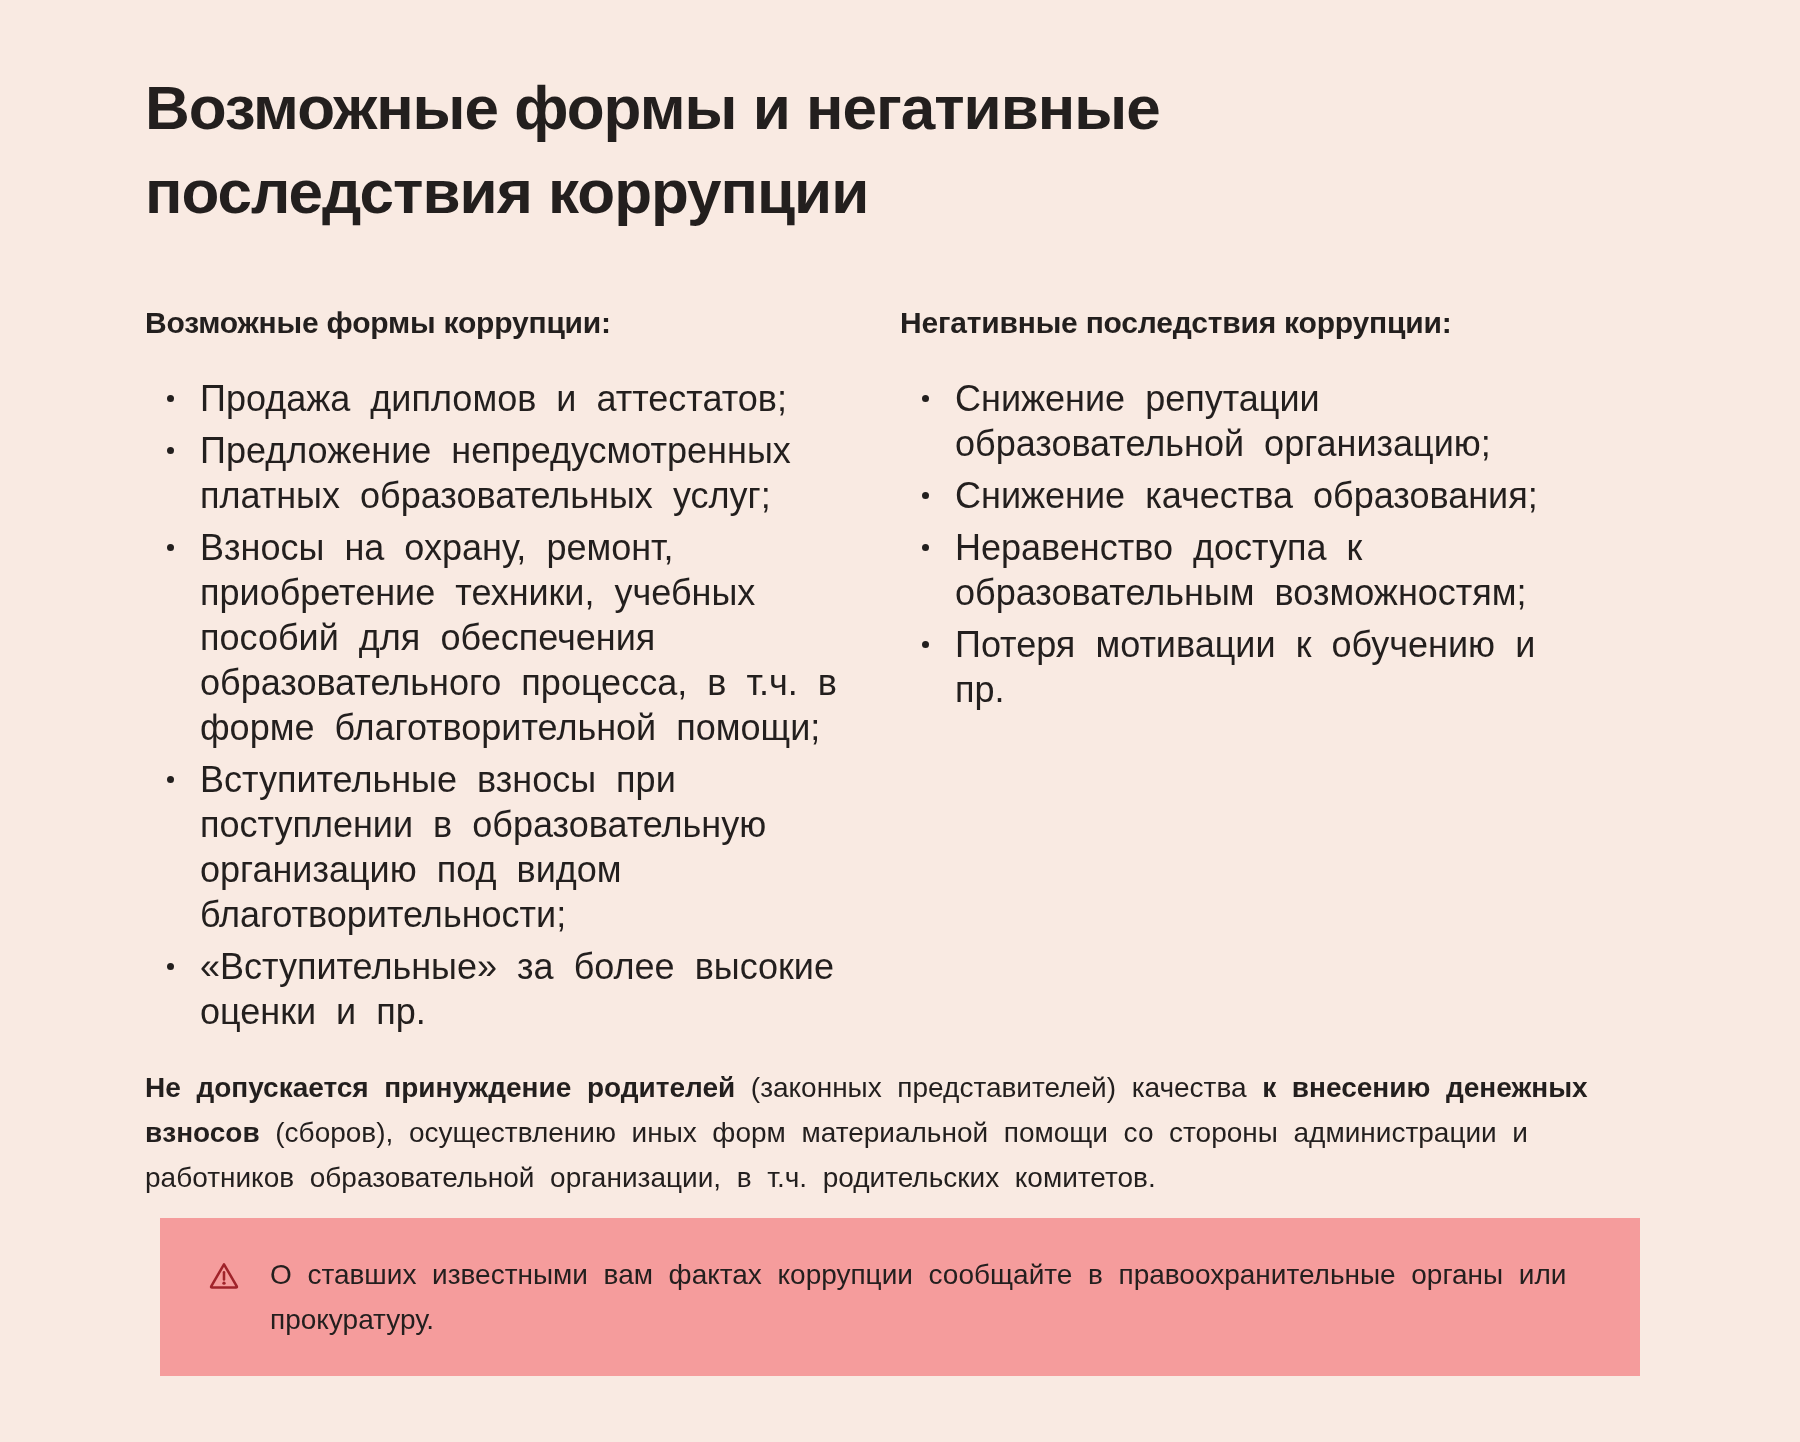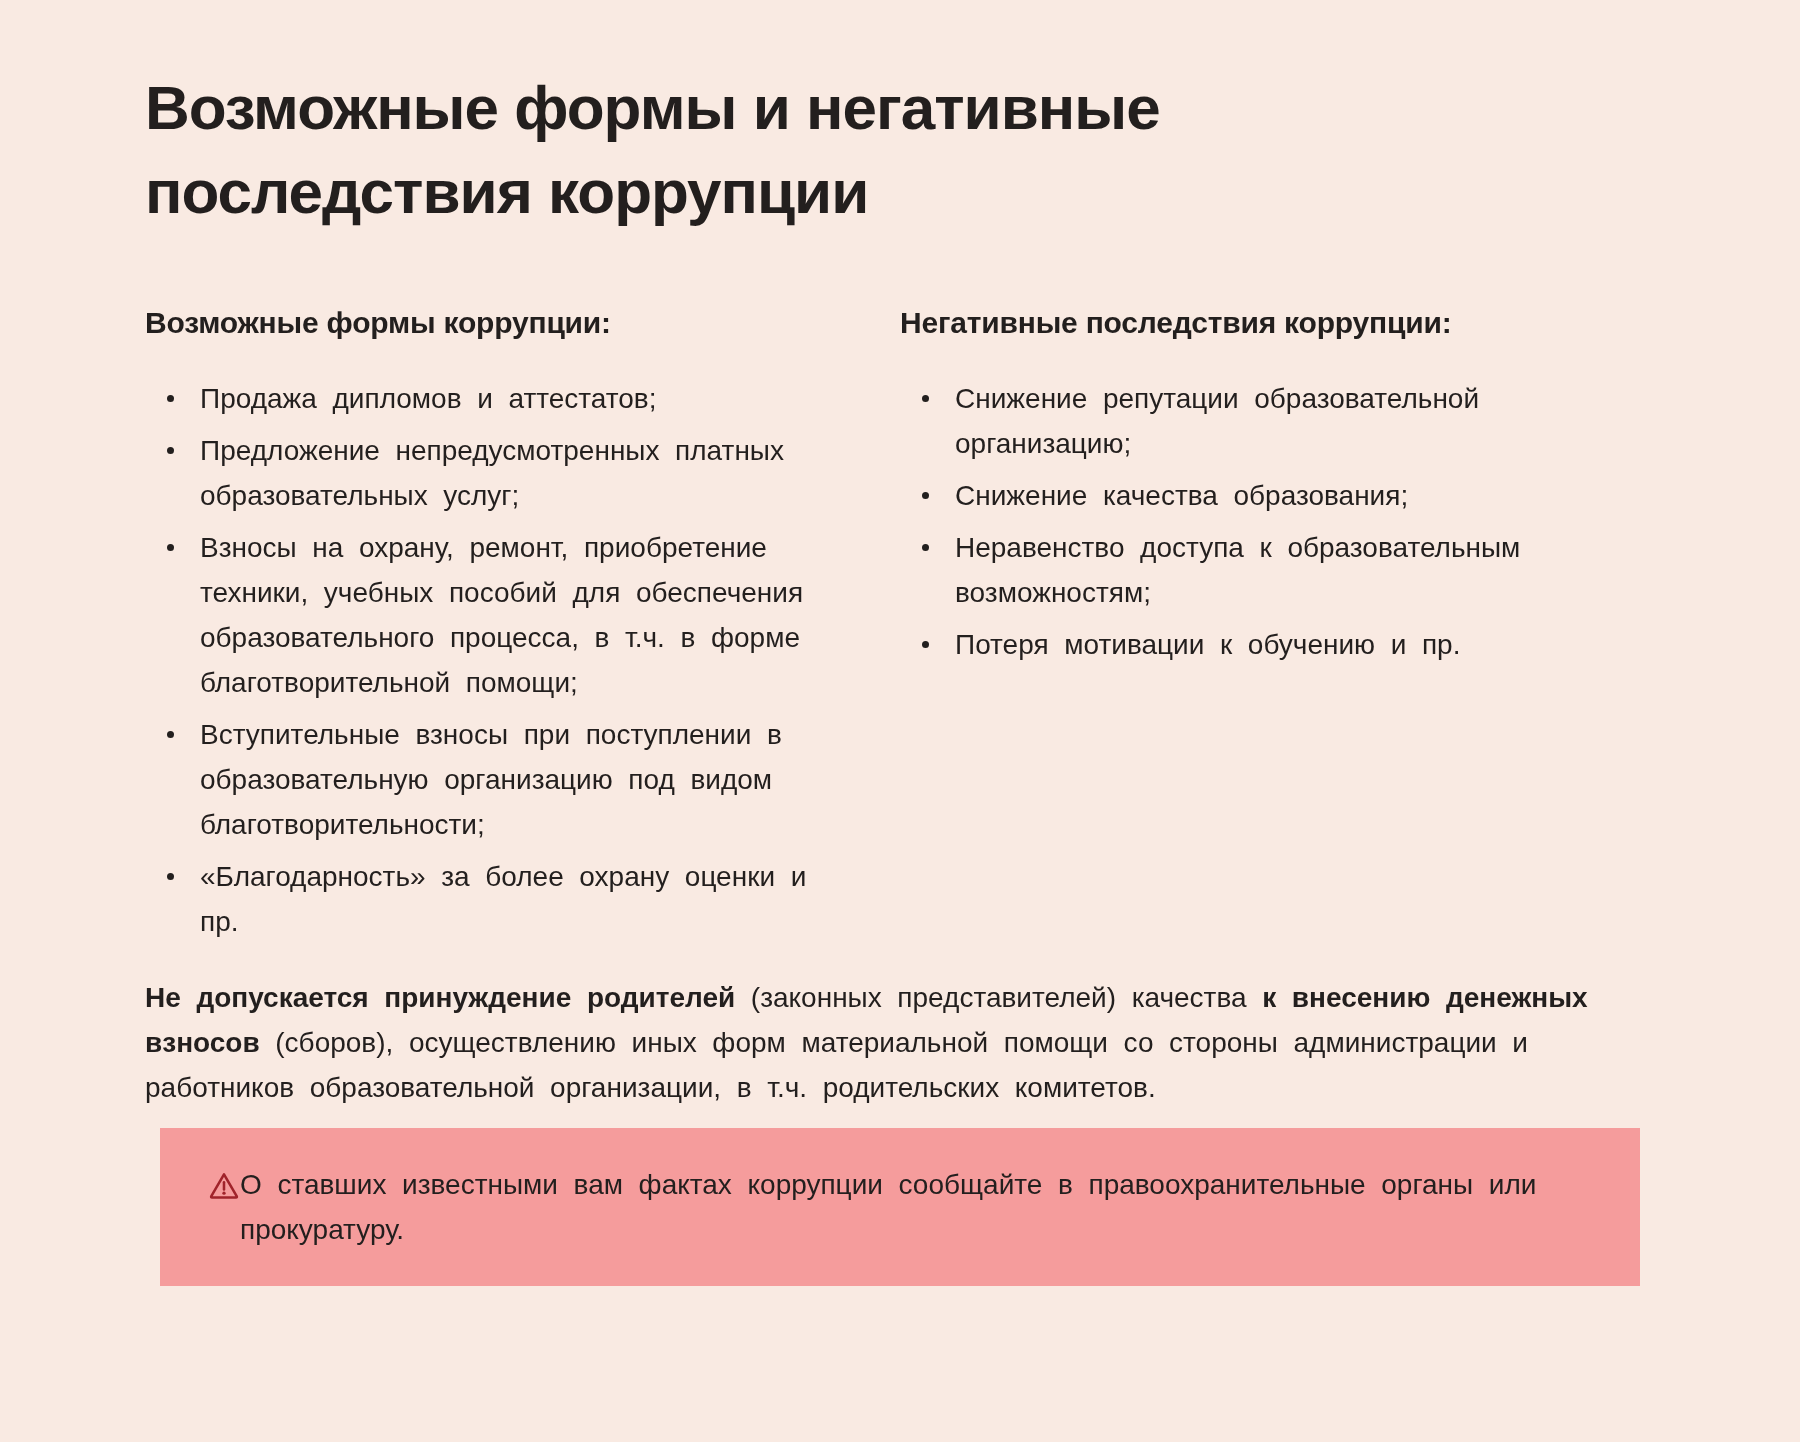--- a/index.html
+++ b/index.html
@@ -37,21 +37,21 @@
   .col-right{flex:0 0 660px;}
   .col-heading{
     font-size:30px;
     font-weight:700;
     letter-spacing:-0.2px;
     margin-bottom:36px;
   }
   ul.bullets{list-style:none;}
   ul.bullets li{
     display:flex;
-    font-size:28px;
+    font-size:36px;
     line-height:45px;
     word-spacing:0.28em;
     margin-bottom:7px;
   }
   ul.bullets .bullet{
     flex:0 0 55px;
     padding-left:22px;
   }
   ul.bullets .bullet::after{
     content:"";
@@ -68,20 +68,21 @@
     word-spacing:0.28em;
     max-width:1470px;
   }
   .note b{font-weight:700;}
   .warning-box{
     margin:18px 15px 16px 15px;
     background:var(--box-bg);
     padding:34px 40px 34px 48px;
     display:flex;
     align-items:flex-start;
+    gap:30px;
   }
   .warning-box .warn-icon{
     flex:0 0 32px;
     margin-top:8px;
   }
   .warning-text{
     font-size:28px;
     line-height:45px;
     word-spacing:0.28em;
   }
@@ -118,21 +119,21 @@
           <li>
             <span class="bullet"></span>
             <span>Взносы на охрану, ремонт, приобретение техники, учебных пособий для обеспечения образовательного процесса, в т.ч. в форме благотворительной помощи;</span>
           </li>
           <li>
             <span class="bullet"></span>
             <span>Вступительные взносы при поступлении в образовательную организацию под видом благотворительности;</span>
           </li>
           <li>
             <span class="bullet"></span>
-            <span>«Благодарность» за более охрану оценки и пр.</span>
+            <span>«Вступительные» за более высокие оценки и пр.</span>
           </li>
         </ul>
     </div>
     <div class="col-right">
       <h2 class="col-heading">Негативные последствия коррупции:</h2>
       <ul class="bullets">
           <li>
             <span class="bullet"></span>
             <span>Снижение репутации образовательной организацию;</span>
           </li>

